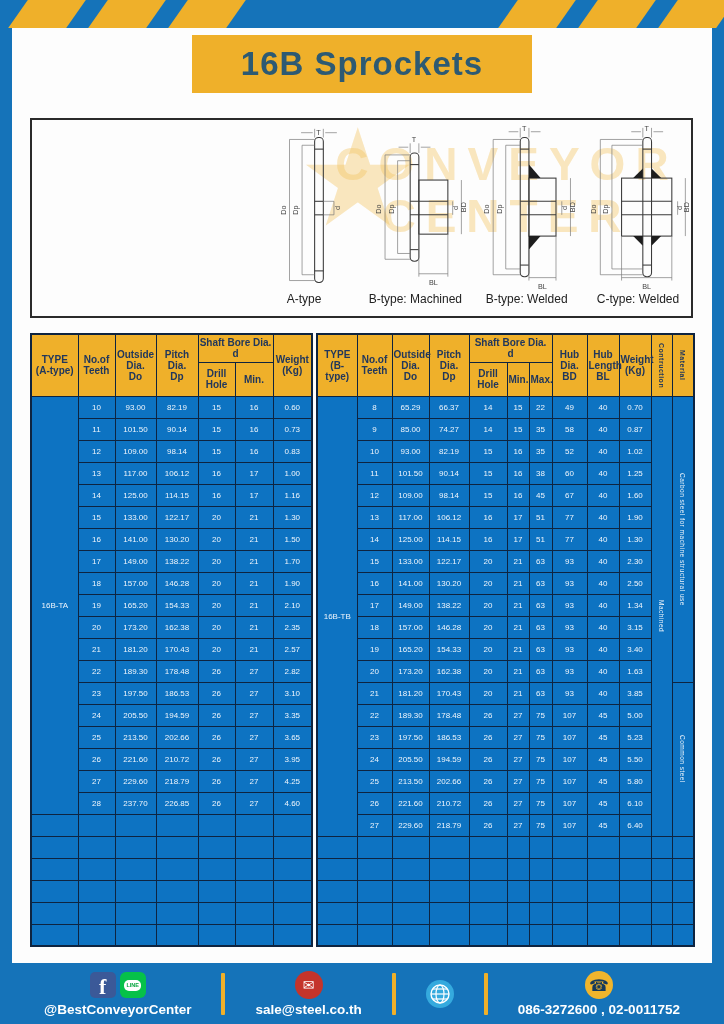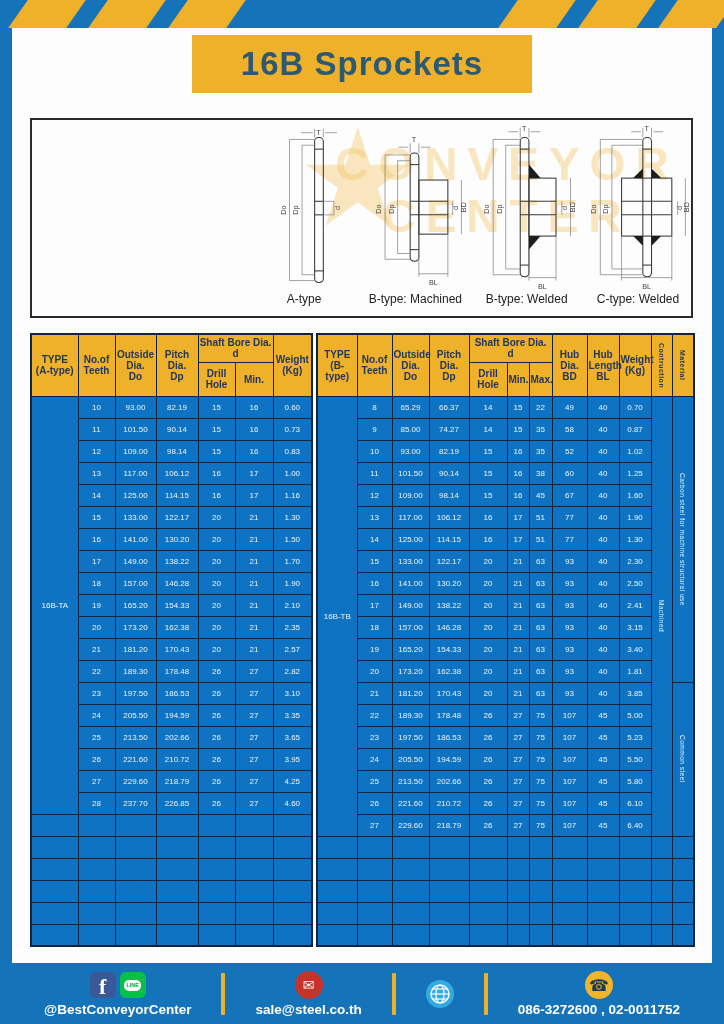--- a/index.html
+++ b/index.html
@@ -637,21 +637,21 @@
           </tr>
           <tr>
             <td>17</td>
             <td>149.00</td>
             <td>138.22</td>
             <td>20</td>
             <td>21</td>
             <td>63</td>
             <td>93</td>
             <td>40</td>
-            <td>2.41</td>
+            <td>1.34</td>
           </tr>
           <tr>
             <td>18</td>
             <td>157.00</td>
             <td>146.28</td>
             <td>20</td>
             <td>21</td>
             <td>63</td>
             <td>93</td>
             <td>40</td>
@@ -670,21 +670,21 @@
           </tr>
           <tr>
             <td>20</td>
             <td>173.20</td>
             <td>162.38</td>
             <td>20</td>
             <td>21</td>
             <td>63</td>
             <td>93</td>
             <td>40</td>
-            <td>1.81</td>
+            <td>1.63</td>
           </tr>
           <tr>
             <td>21</td>
             <td>181.20</td>
             <td>170.43</td>
             <td>20</td>
             <td>21</td>
             <td>63</td>
             <td>93</td>
             <td>40</td>

